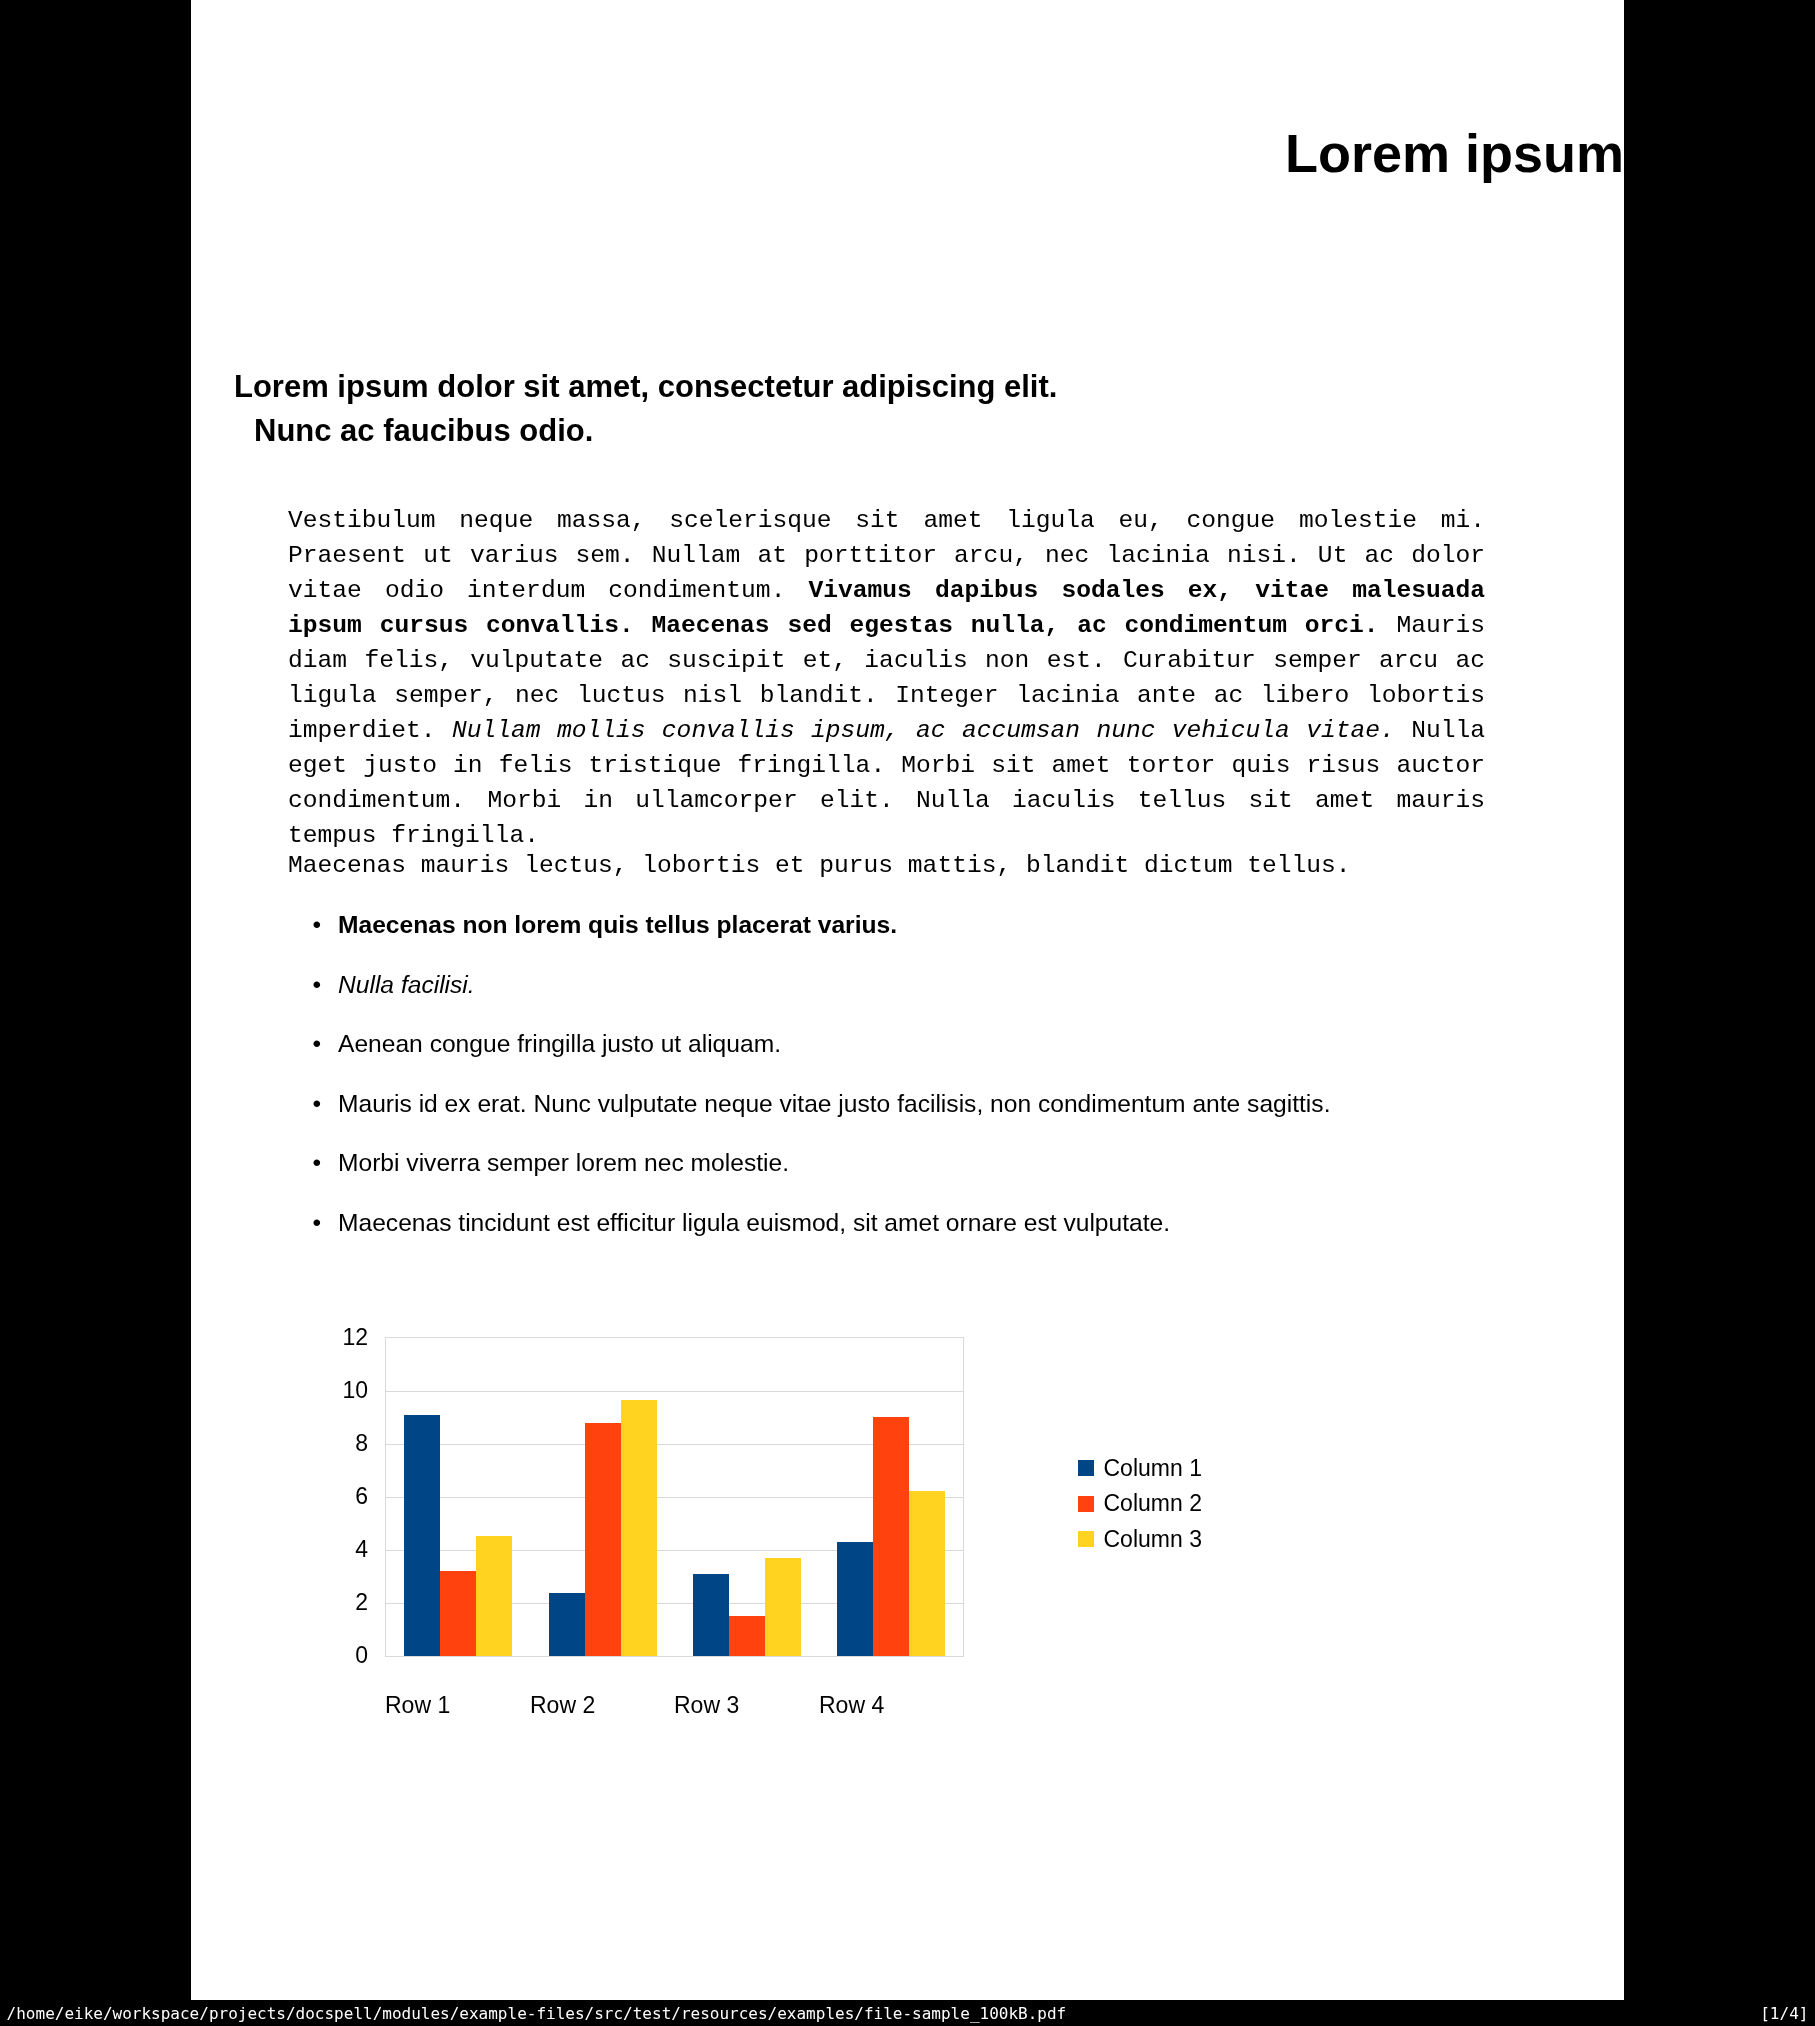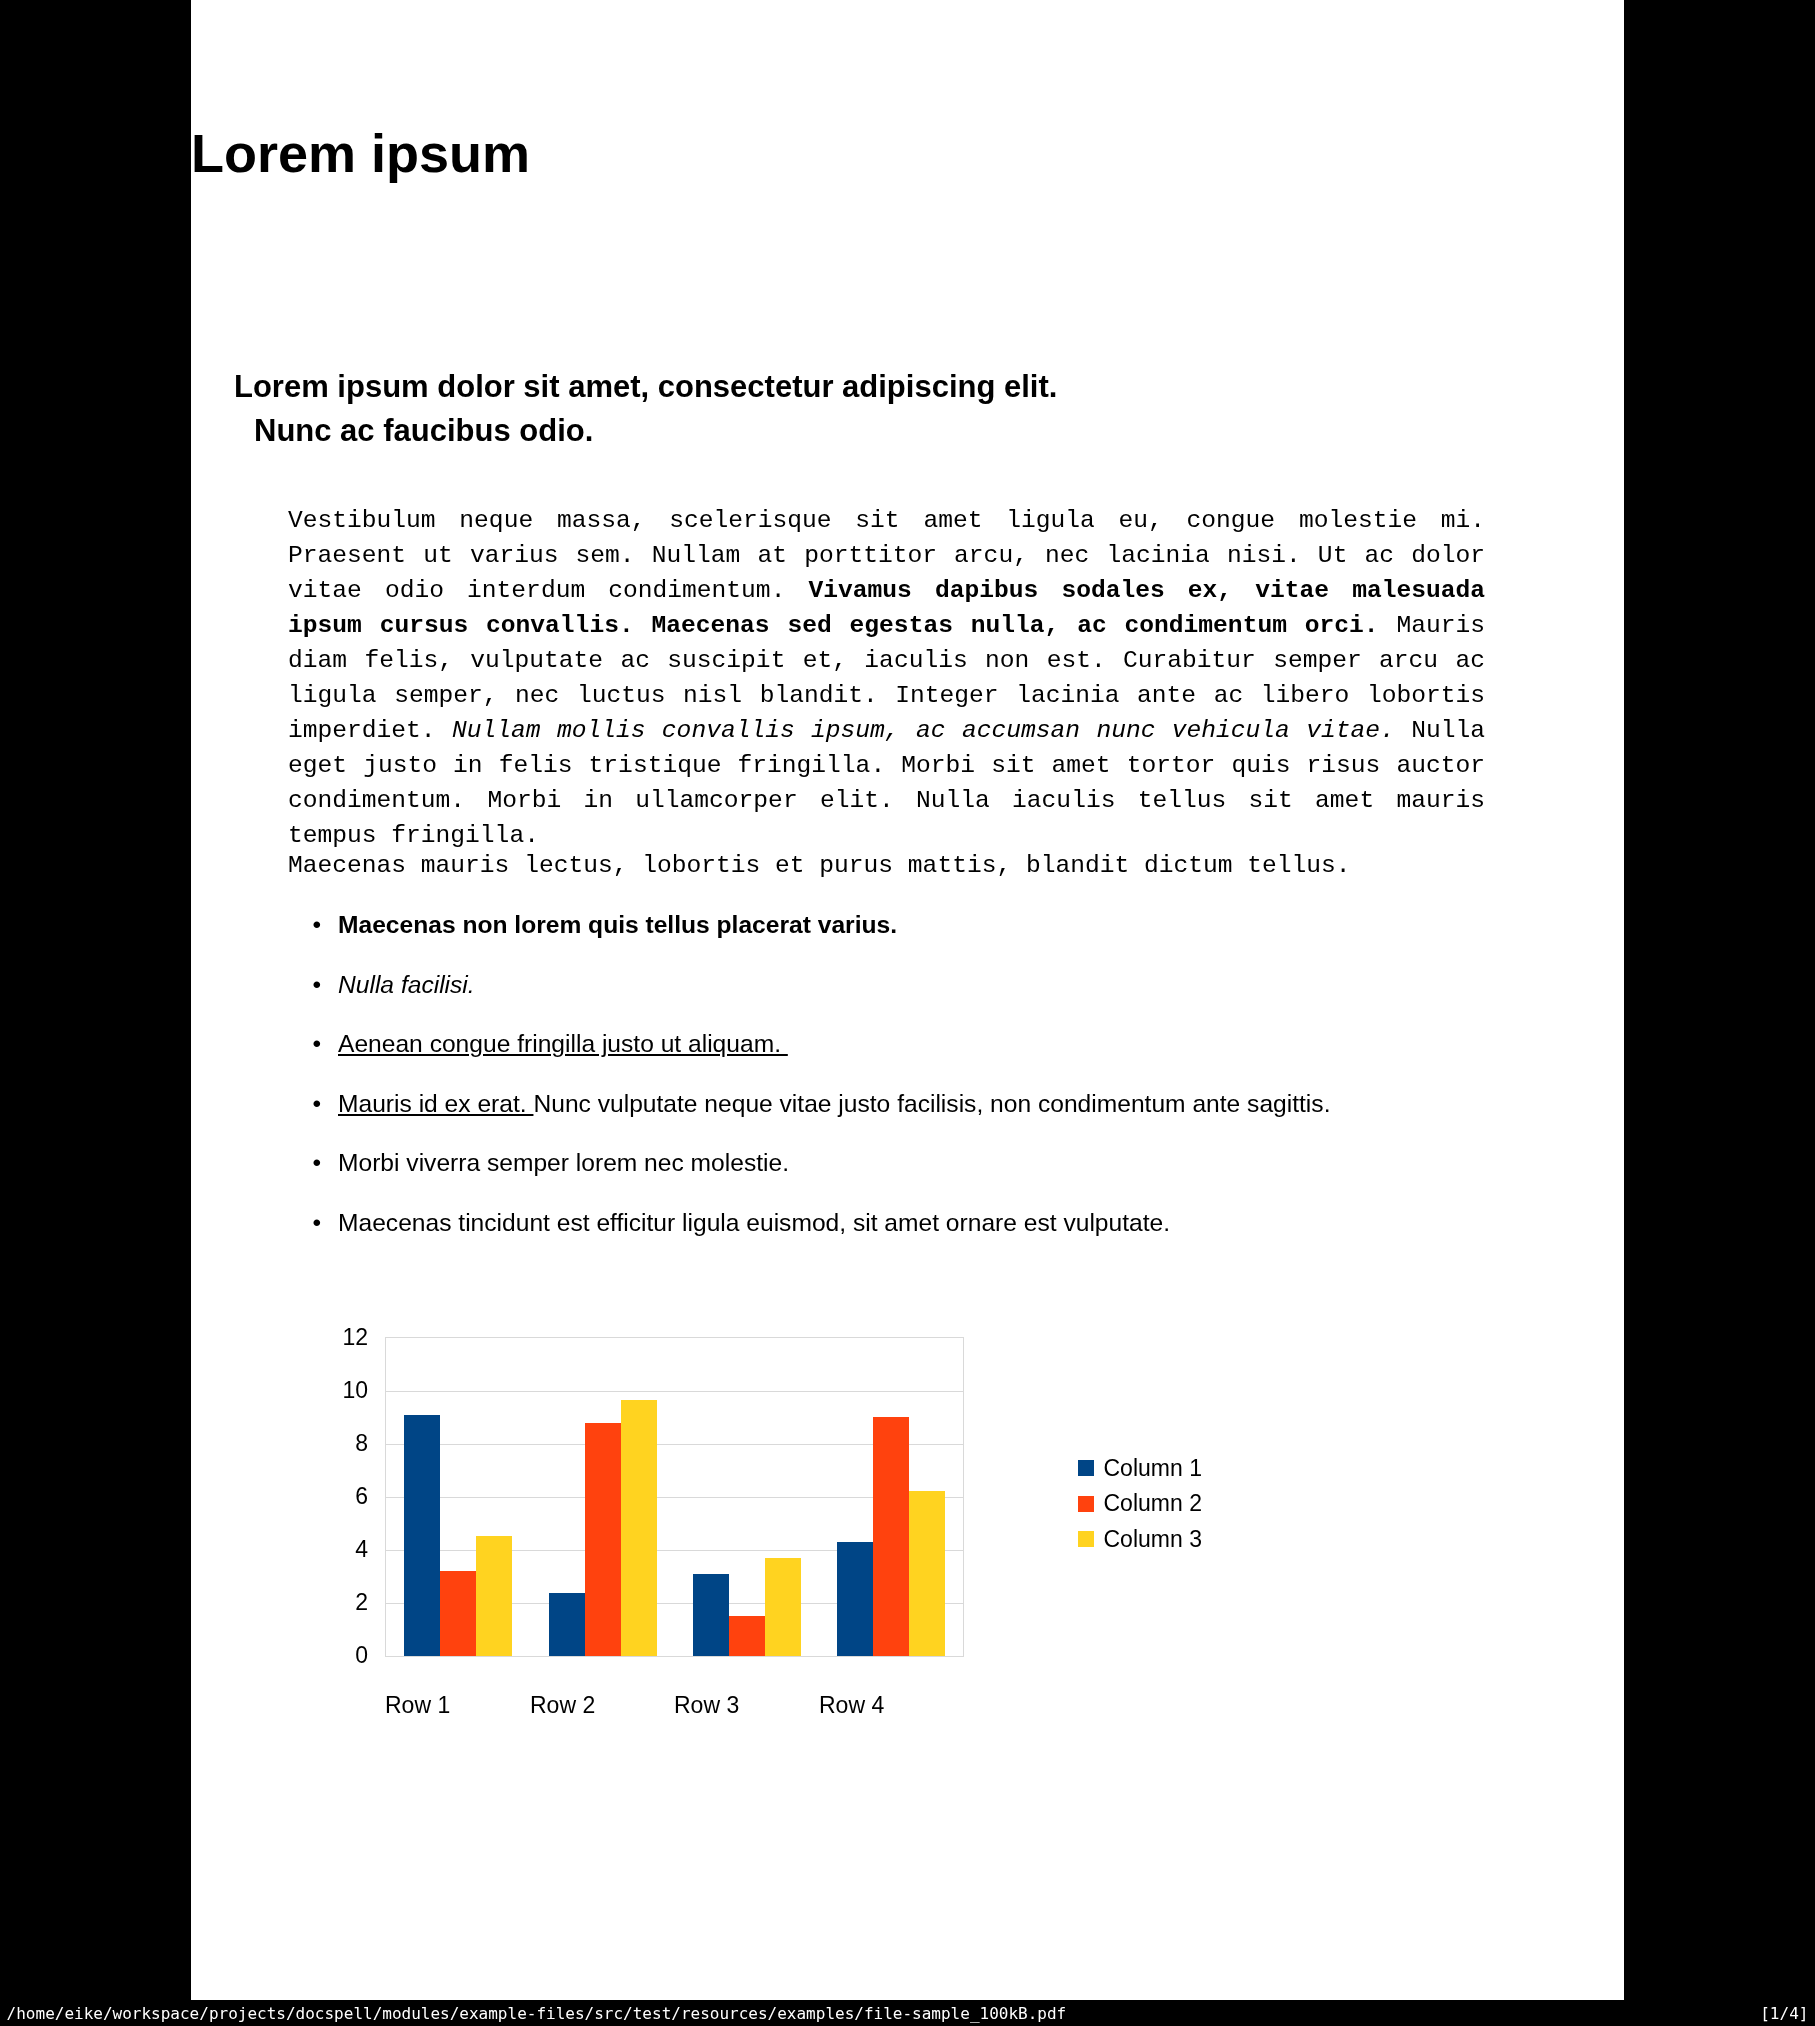--- a/index.html
+++ b/index.html
@@ -6,37 +6,37 @@
   body{
     width:1815px;height:2026px;position:relative;overflow:hidden;
     background:#000;font-family:"Liberation Sans",sans-serif;color:#000;
   }
   .page{
     position:absolute;left:191px;top:0;width:1433px;height:2000px;
     background:#fff;
   }
   .doc-title{
     position:absolute;top:121px;left:0;width:100%;
-    font-size:54px;font-weight:700;text-align:left;line-height:64px;margin:0;
+    font-size:54px;font-weight:700;text-align:right;line-height:64px;margin:0;
   }
   .section-heading{
     position:absolute;top:365px;left:43px;width:1136px;
     font-size:31px;font-weight:700;line-height:44px;
   }
   .section-heading .line2{margin-left:20px;}
   .body-text{
     position:absolute;left:97px;width:1197px;margin:0;
     font-size:24.6px;line-height:35px;text-align:justify;font-family:Liberation Mono, monospace;
   }
   .p1{top:503px;}
   .p2{top:848px;text-align:left;}
   .run-normal{font-weight:400;font-style:normal;text-decoration:none;}
   .run-bold{font-weight:700;}
   .run-italic{font-style:italic;}
-  .run-underline{text-decoration:underline;}
+  .run-underline{}
   .bullets{
     position:absolute;left:147px;top:907px;width:1069px;
     list-style:none;margin:0;padding:0;font-size:24.6px;line-height:35px;
   }
   .bullets li{position:relative;margin-bottom:24.6px;}
   .bullets li::before{
     content:"\2022";position:absolute;left:-25.6px;top:0;
     font-size:24.6px;
   }
   

